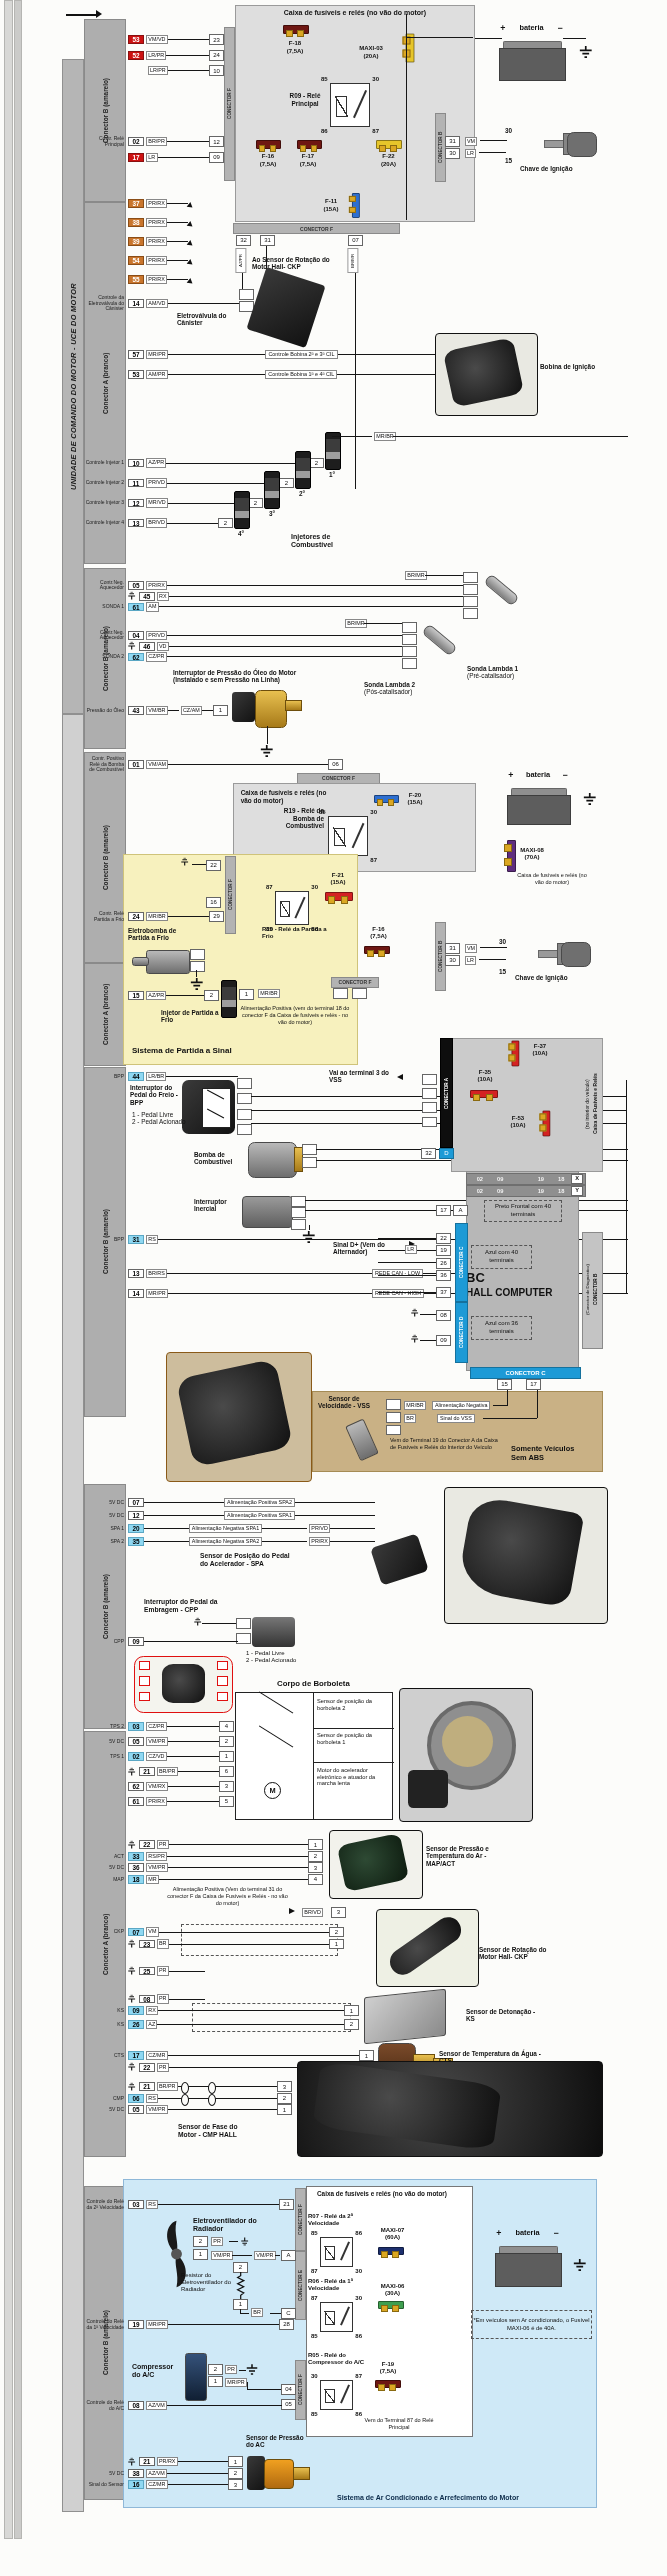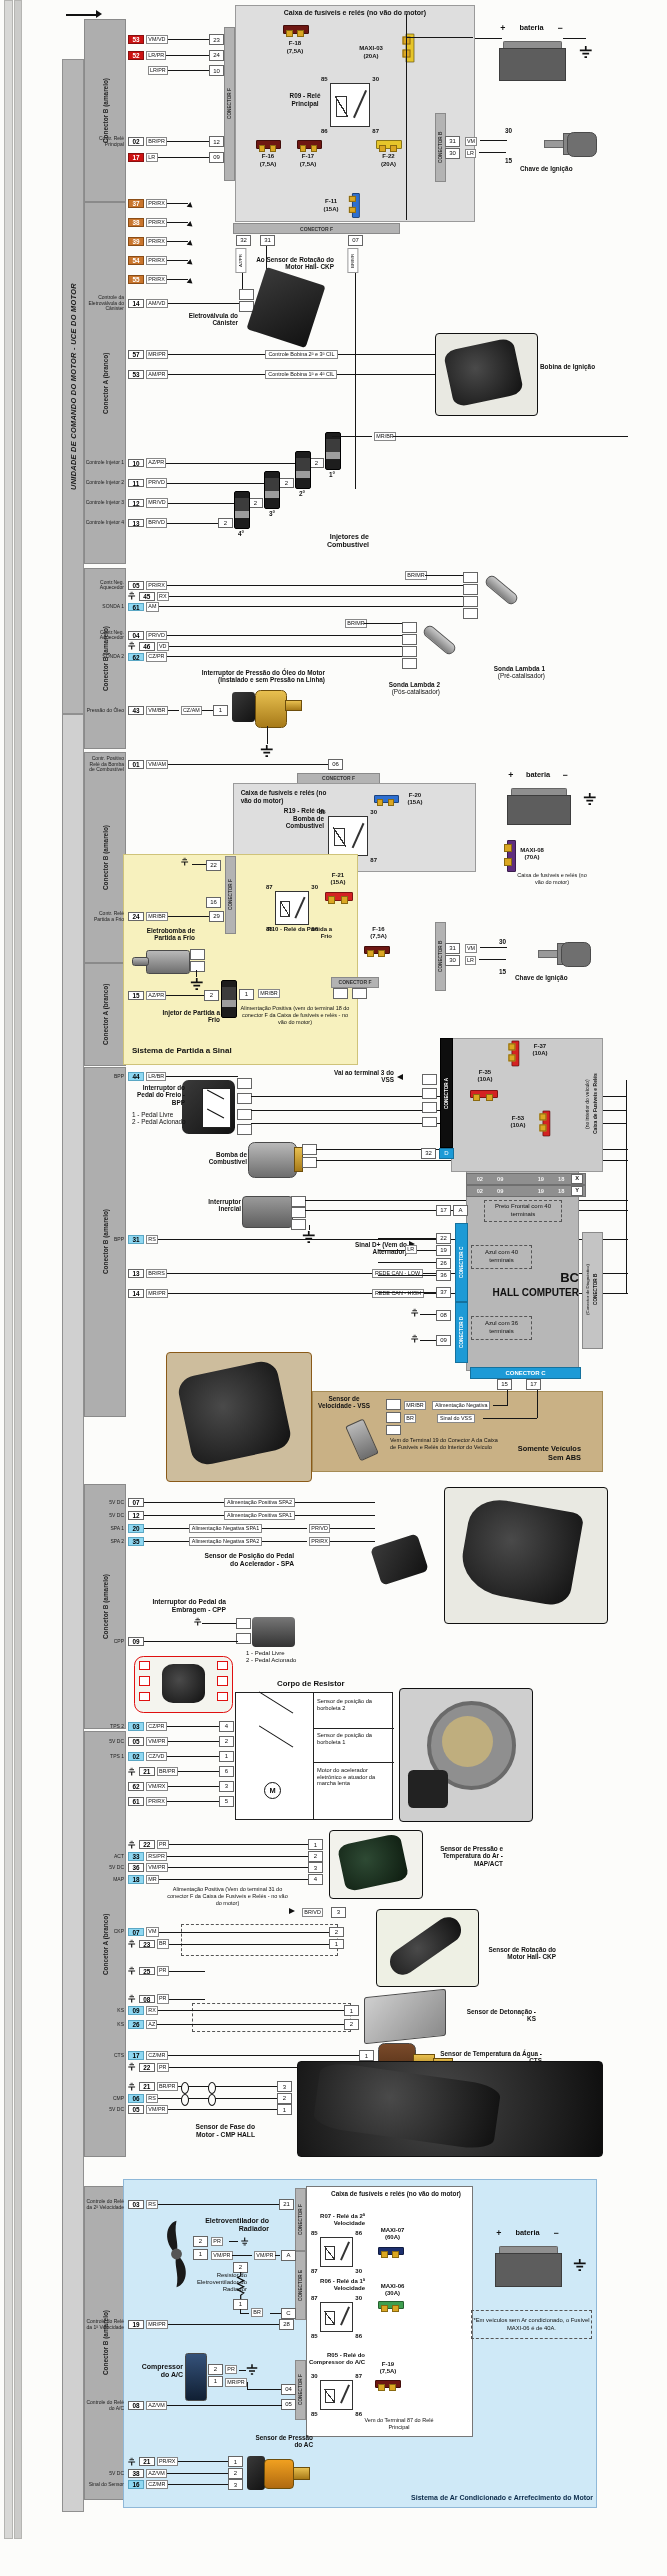--- a/index.html
+++ b/index.html
@@ -29,21 +29,21 @@
   .gl{flex:none;transform:rotate(-90deg);margin-left:1.3px}
   .pad1{width:19.6px;flex:none}
   .row.wA{width:240px}.row.wB{width:210px}.row.wC{width:179px}.row.wD{width:149px}
   .hl{position:absolute;height:0;border-top:1.7px solid #161616}
   .vl{position:absolute;width:0;border-left:1.7px solid #161616}
   .box{position:absolute;box-sizing:border-box}
   .fusebox{background:#dedede;border:1px solid #9a9a9a}
   .bigtitle{font-size:7px;font-weight:bold;text-align:center}
   .lab{position:absolute;font-size:6.4px;line-height:1.15}
   .lab.b{font-weight:bold}
-  .lab.c{text-align:right}
+  .lab.c{text-align:left}
   .vbar{position:absolute;background:#b3b3b3;border:0.7px solid #8a8a8a}
   .vbar .vtext{width:100%;height:100%;font-size:4.7px;font-weight:bold;color:#333}
   .vb-blue{background:#1d9ad6;border-color:#15719d}
   .vb-blue .vtext{color:#fff}
   .vb-black{background:#0e0e0e;border-color:#000}
   .vb-black .vtext{color:#fff}
   .hbar{position:absolute;background:#b3b3b3;border:0.7px solid #8a8a8a;font-size:5px;font-weight:bold;color:#333;display:flex;align-items:center;justify-content:center}
   .hbar.blue{background:#1d9ad6;color:#fff;border-color:#15719d;font-size:6px}
   .relay{position:absolute;background:#fff;border:1px solid #333}
   .relay .coil{position:absolute;left:12%;top:28%;width:26%;height:44%;border:1px solid #333;background:#fff}
@@ -1012,21 +1012,21 @@
       <span class="dst" style="width:8.8px;height:7.4px;font-size:5.4px;border-color:#e01010;color:#c00"></span>
       <span class="dst" style="width:8.8px;height:7.4px;font-size:5.4px;border-color:#e01010;color:#c00"></span>
     </div>
   <div class="pincol" style="right:4px;top:4px;gap:6px;left:auto">
       <span class="dst" style="width:8.8px;height:7.4px;font-size:5.4px;border-color:#e01010;color:#c00"></span>
       <span class="dst" style="width:8.8px;height:7.4px;font-size:5.4px;border-color:#e01010;color:#c00"></span>
       <span class="dst" style="width:8.8px;height:7.4px;font-size:5.4px;border-color:#e01010;color:#c00"></span>
     </div>
 </div>
 
-<div class="lab b" style="left:277px;top:1680px;font-size:7.8px">Corpo de Resistor</div>
+<div class="lab b" style="left:277px;top:1680px;font-size:7.8px">Corpo de Borboleta</div>
 <div class="box" style="left:235px;top:1692px;width:158px;height:128px;background:#fff;border:1.3px solid #222">
   <div style="position:absolute;left:77px;top:0;width:1.3px;height:100%;background:#222"></div>
   <div style="position:absolute;left:77px;top:35px;width:81px;height:1.3px;background:#222"></div>
   <div style="position:absolute;left:77px;top:69px;width:81px;height:1.3px;background:#222"></div>
   <div class="lab" style="left:81px;top:5.4px;width:74px;font-size:5.7px">Sensor de posição da borboleta 2</div>
   <div class="lab" style="left:81px;top:39px;width:74px;font-size:5.7px">Sensor de posição da borboleta 1</div>
   <div class="lab" style="left:81px;top:74px;width:74px;font-size:5.7px">Motor do acelerador eletrônico e atuador da marcha lenta</div>
   <div style="position:absolute;left:20px;top:9.4px;width:40px;height:1.3px;background:#111;transform:rotate(32deg)"></div>
   <div style="position:absolute;left:20px;top:43px;width:40px;height:1.3px;background:#111;transform:rotate(32deg)"></div>
   <div class="mcirc" style="left:28px;top:89px">M</div>

